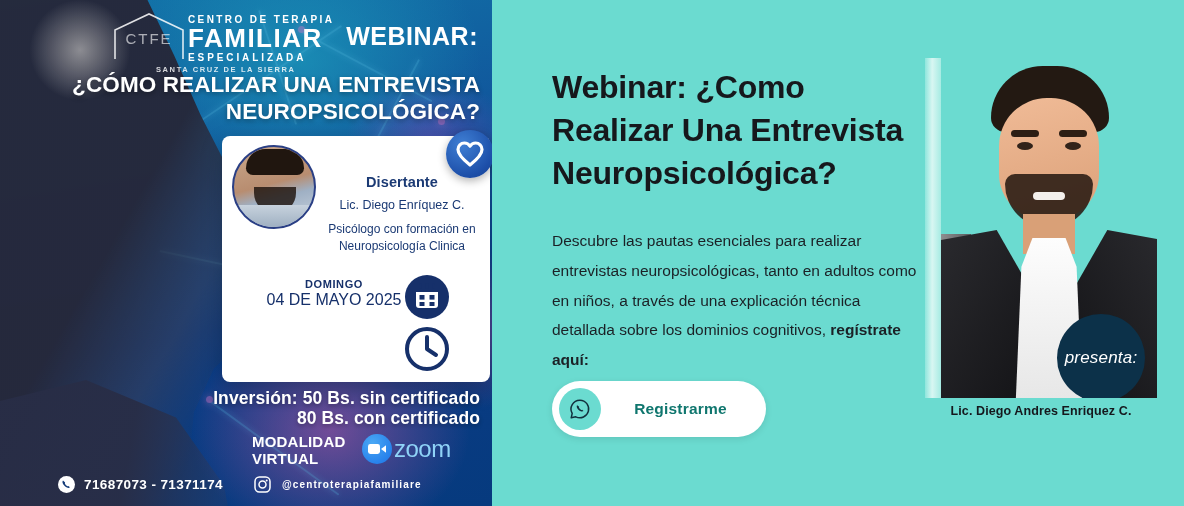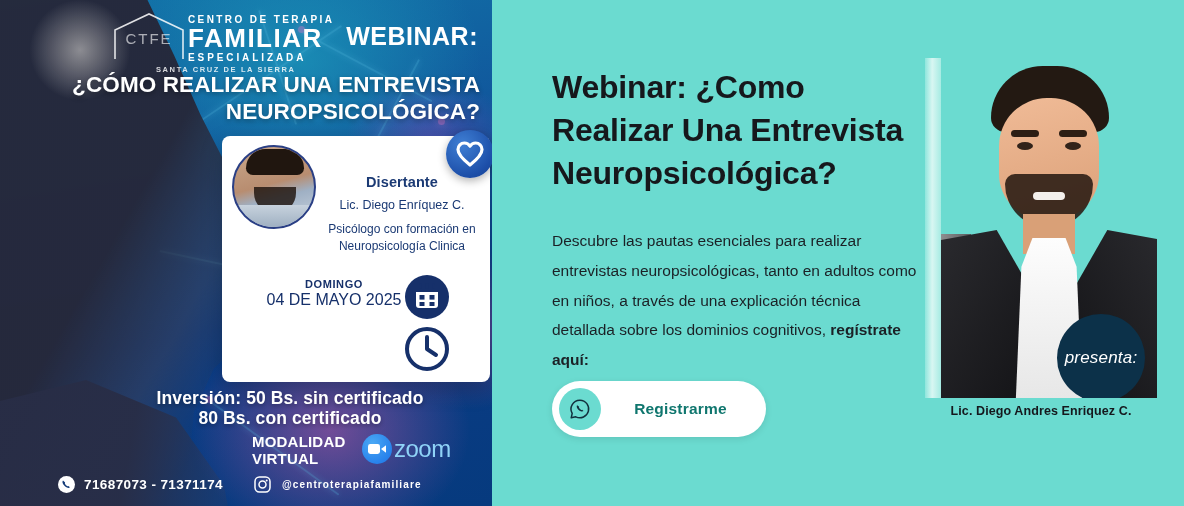--- a/index.html
+++ b/index.html
@@ -101,21 +101,21 @@
 
   .card-row { position:absolute; color:#16306a; }
   .card-row .lbl { font-size:11px; font-weight:800; letter-spacing:.6px; text-align:center; }
   .card-row .val { font-size:16px; font-weight:400; text-align:center; margin-top:1px; }
   .row-date { left:40px; top:142px; width:144px; }
   .row-time { left:40px; top:196px; width:144px; }
   .icon-cal  { position:absolute; left:182px; top:138px; width:46px; height:46px; }
   .icon-clk  { position:absolute; left:182px; top:190px; width:46px; height:46px; }
 
   .price {
-    position:absolute; right:12px; top:388px; width:380px; text-align:center;
+    position:absolute; right:12px; top:388px; width:380px; text-align:right;
     color:#fff; font-size:17.5px; font-weight:800; line-height:1.15; letter-spacing:.1px;
     text-shadow:0 2px 4px rgba(0,0,0,.3);
   }
   .modality {
     position:absolute; left:252px; top:434px; color:#fff; font-size:15px;
     font-weight:800; line-height:1.12; letter-spacing:.2px;
   }
   .zoom-logo { position:absolute; left:362px; top:434px; display:flex; align-items:center; gap:2px; }
   .zoom-logo .circ {
     width:30px; height:30px; border-radius:50%;

